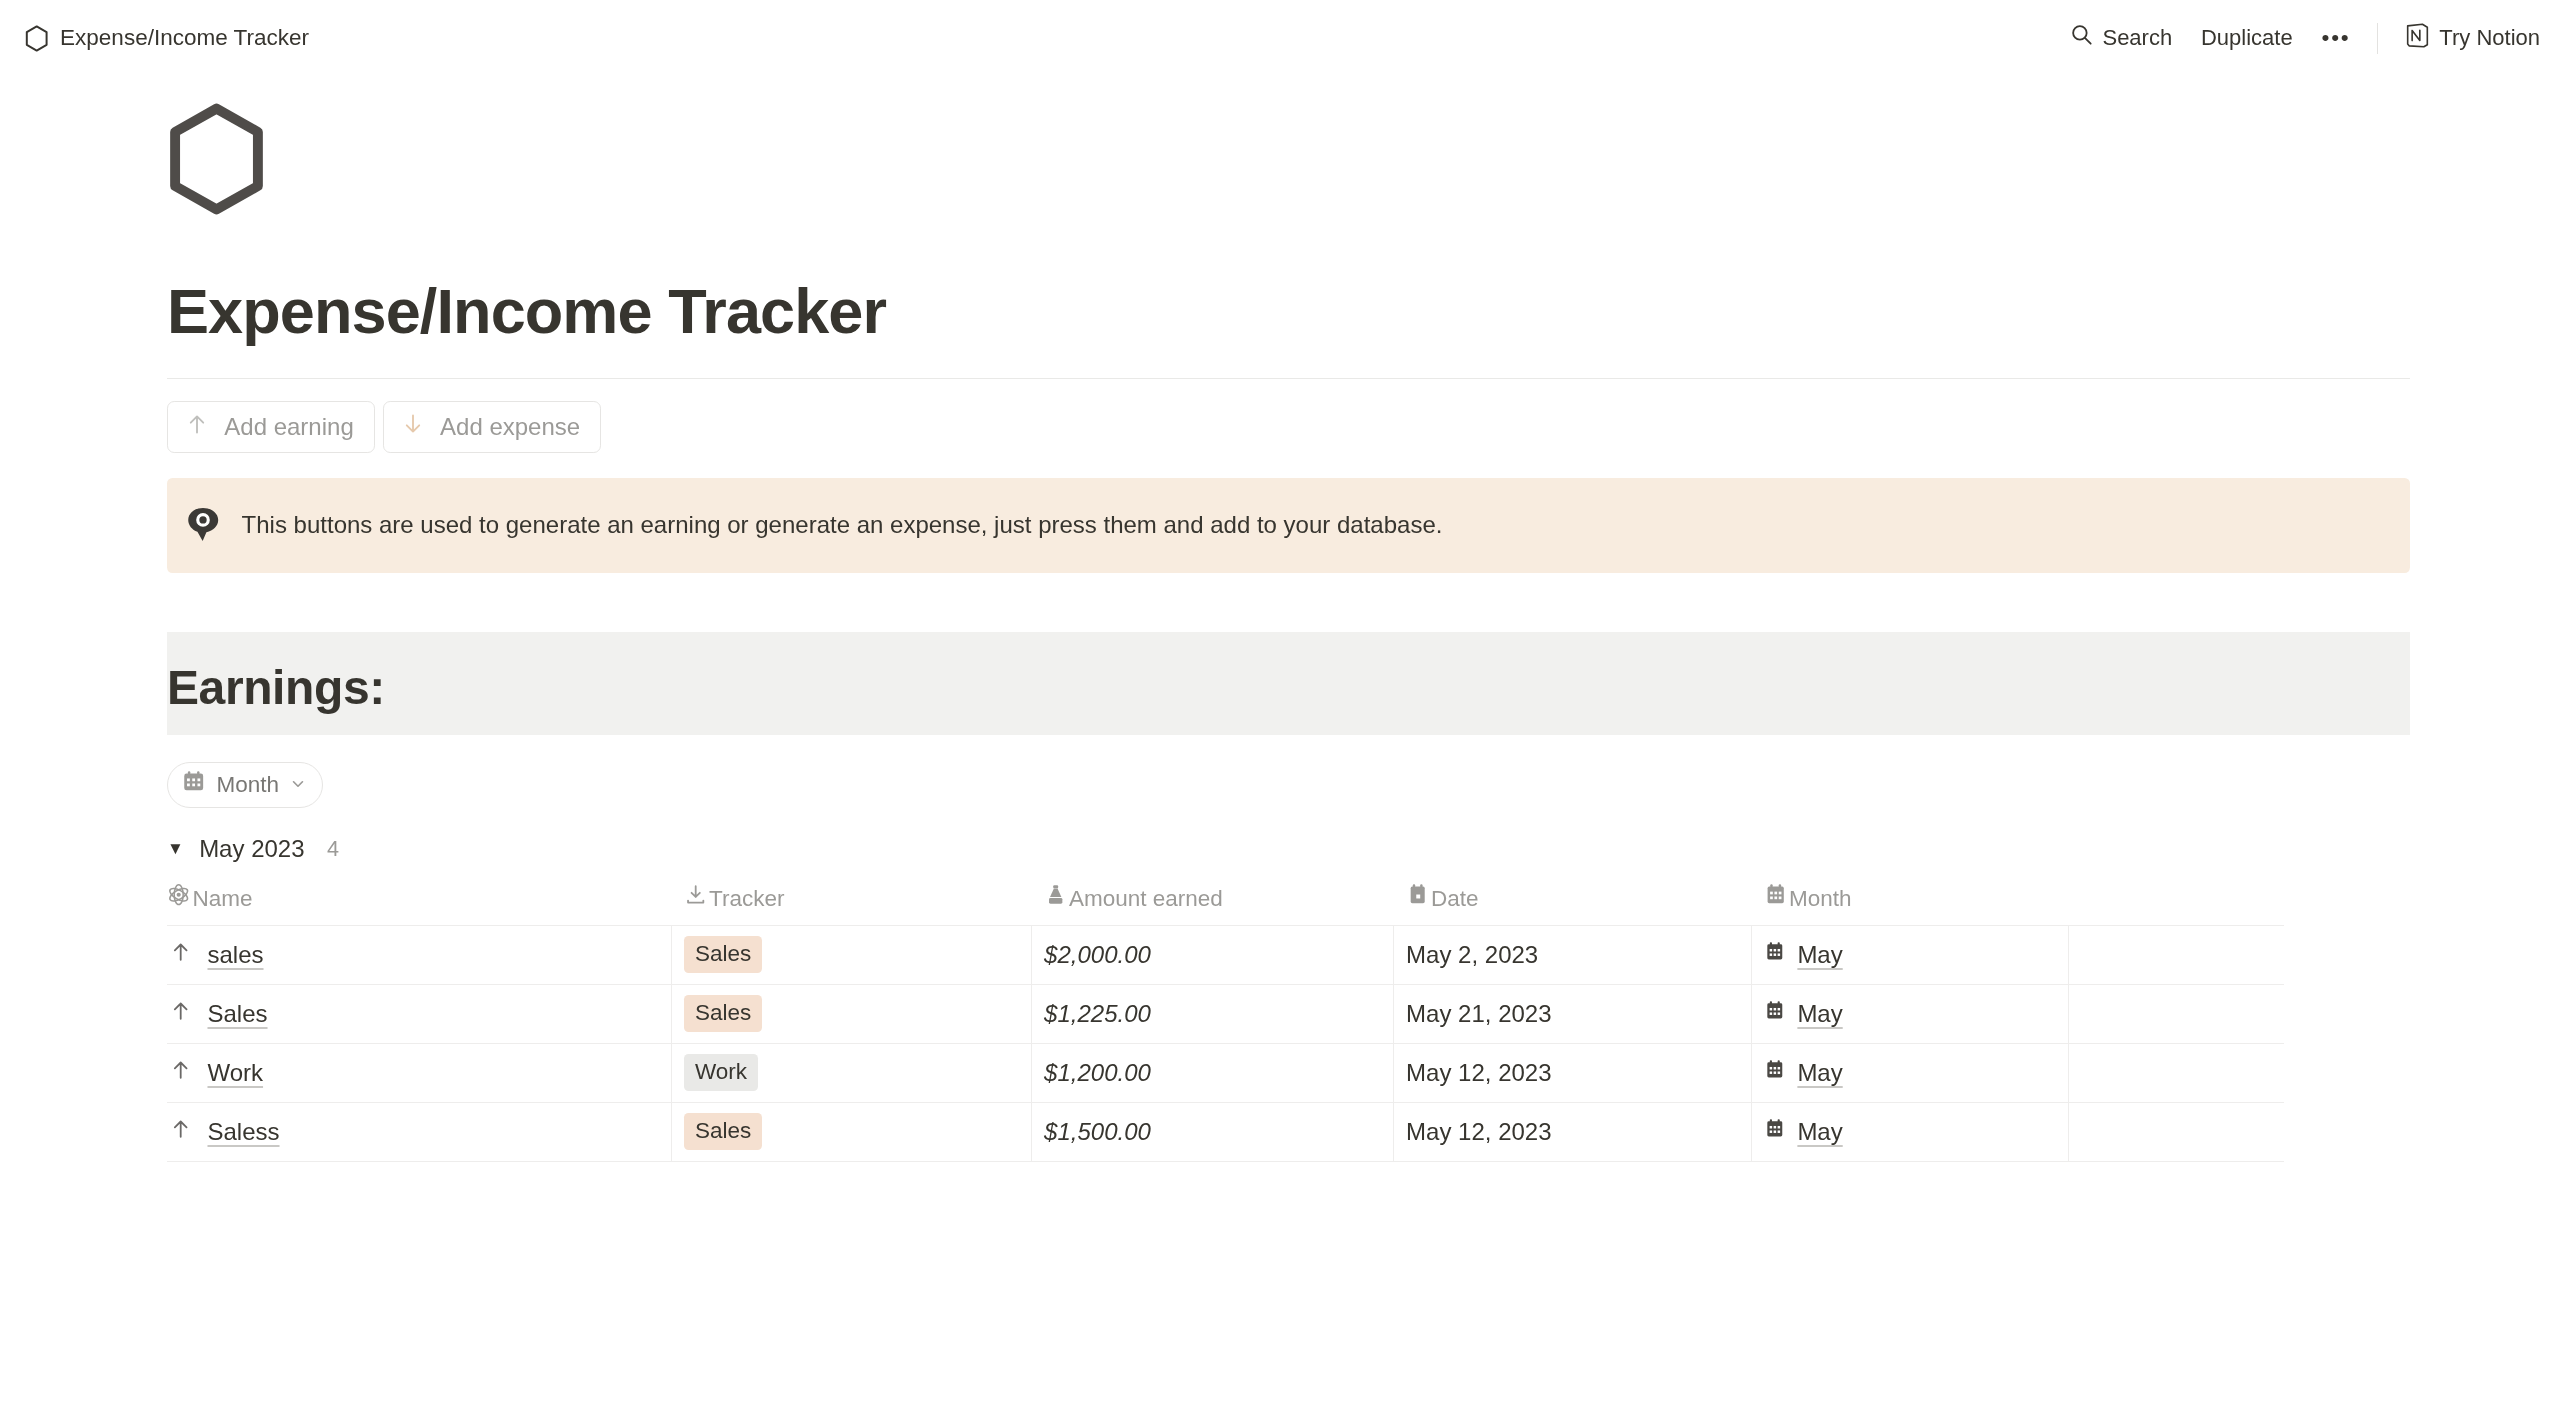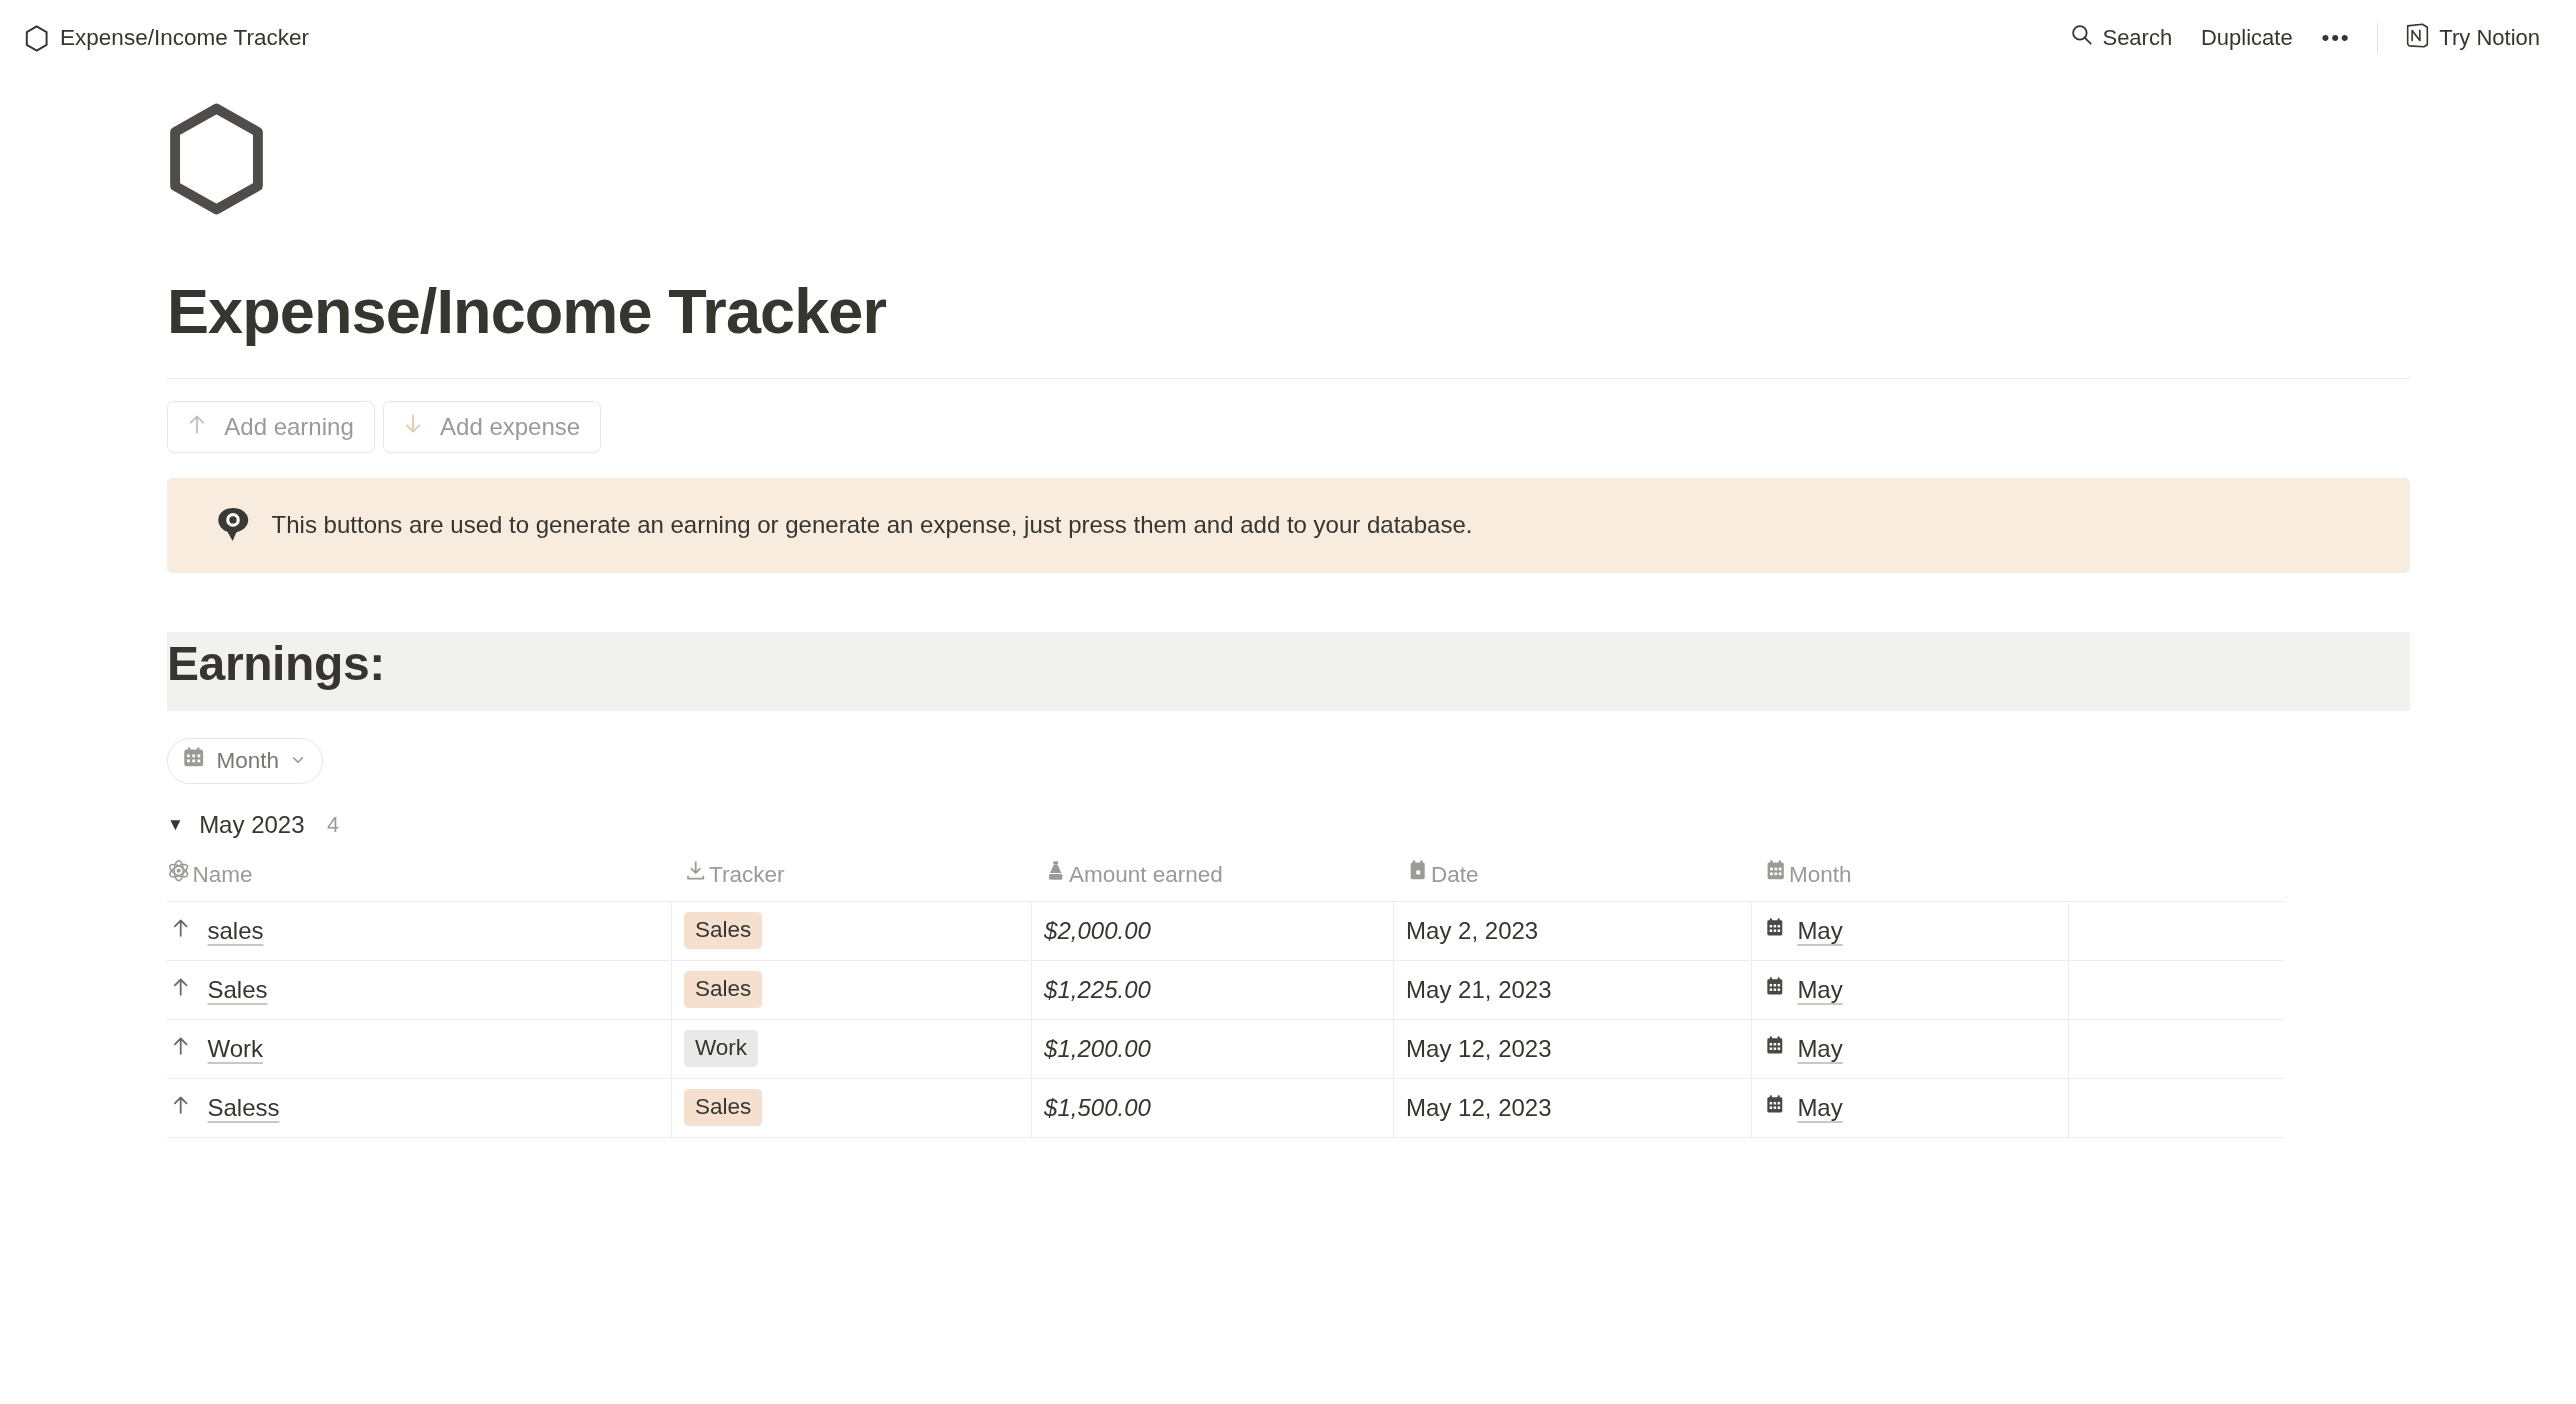--- a/index.html
+++ b/index.html
@@ -59,30 +59,30 @@
     font-size: 24px; color: #9b9a97; white-space: nowrap;
   }
 
   
   .callout {
     margin-top: 25px;
     width: 2243px;
     background: #f8ecdf;
     border-radius: 5.4px;
     display: flex; align-items: center; gap: 21.6px;
-    padding: 27px 49px;
+    padding: 27px 19px;
   }
   .callout-text { font-size: 24px; color: #37352f; line-height: 1.4; }
 
   
   .heading-block {
     margin-top: 59px;
     width: 2243px;
     background: #f1f1ef;
-    padding: 4px 0 20px 0;
+    padding: 28px 0 20px 0;
   }
   .heading-block h2 { font-size: 48px; font-weight: bold; color: #37352f; letter-spacing: -0.4px; }
 
   
   .tabs {
     margin-top: 20px; width: 2243px;
     display: flex; align-items: flex-end;
     border-bottom: 0.9px solid #e9e9e7;
     position: relative;
   }

